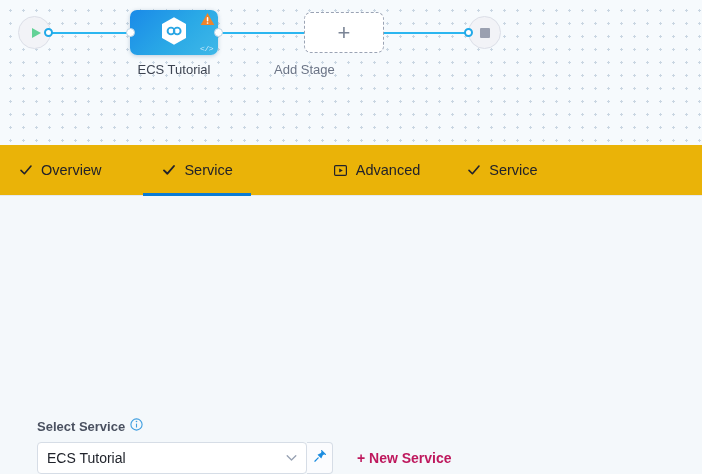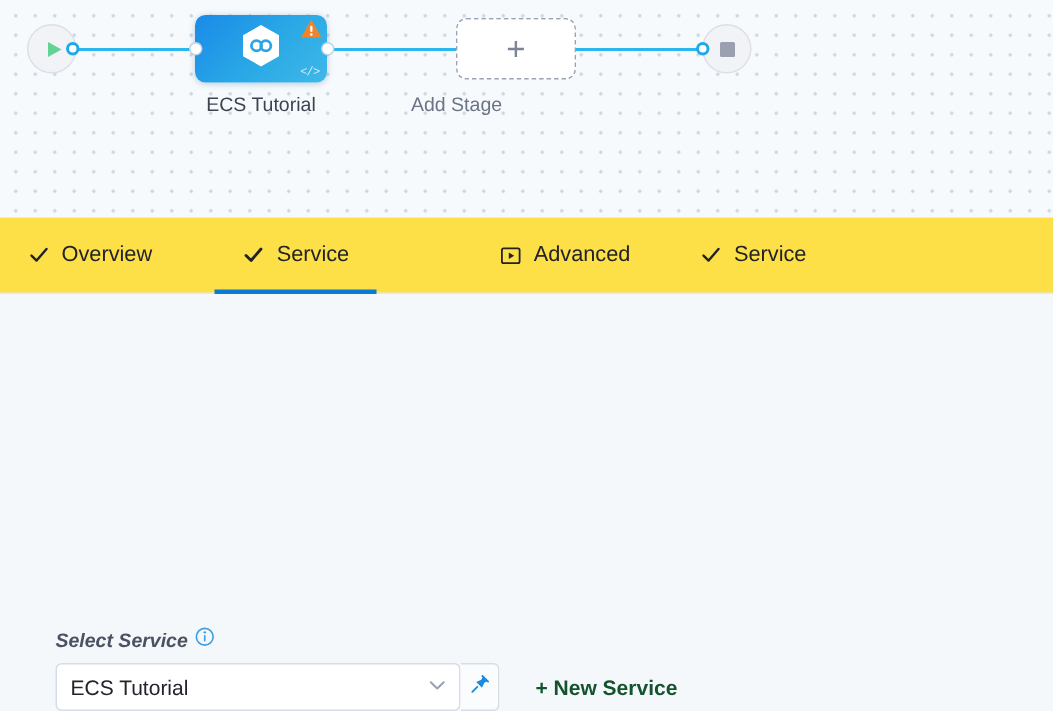--- a/index.html
+++ b/index.html
@@ -173,21 +173,21 @@
     width: 140px;
     text-align: left;
     font-size: 13px;
     color: #6b7486;
   }
 
   
   .tabbar {
     flex: 0 0 51px;
     height: 51px;
-    background: #fde047;
+    background: #eab308;
     border-bottom: 1px solid #e4e9f0;
     position: relative;
     display: flex;
     align-items: center;
     padding-left: 18px;
     box-sizing: border-box;
   }
   .tab {
     display: flex;
     align-items: center;
@@ -233,21 +233,20 @@
   .field-label {
     position: absolute;
     left: 37px;
     top: 222px;
     font-size: 13px;
     font-weight: bold;
     color: #4a5160;
     display: flex;
     align-items: center;
     gap: 5px;
-    font-style: italic;
   }
 
   .select-row {
     position: absolute;
     left: 37px;
     top: 246px;
     display: flex;
     align-items: center;
   }
   .select-box {
@@ -280,21 +279,21 @@
     box-sizing: border-box;
     display: flex;
     align-items: center;
     justify-content: center;
     cursor: pointer;
   }
   .new-link {
     margin-left: 24px;
     font-size: 14px;
     font-weight: bold;
-    color: #14532d;
+    color: #be185d;
     cursor: pointer;
     white-space: nowrap;
   }
 </style>
 </head>
 <body>
 
 <div id="app">
 
   <div class="canvas">

